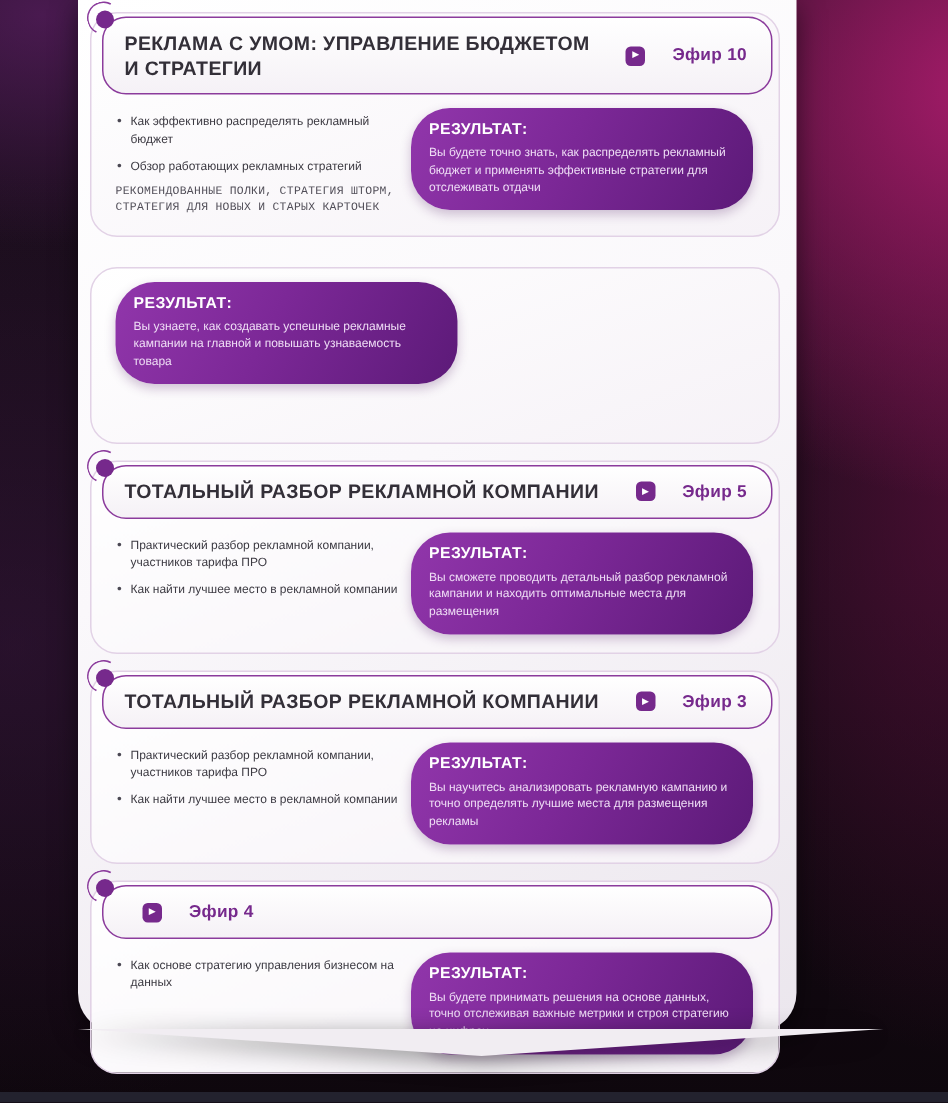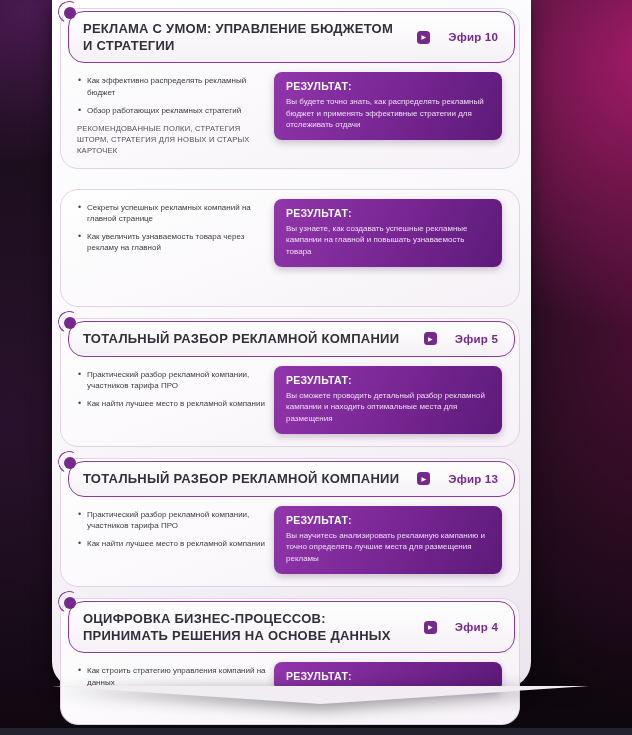--- a/index.html
+++ b/index.html
@@ -101,24 +101,25 @@
     padding-left: 10px; margin-bottom: 7px; max-width: 250px;
   }
   .bullet::before {
     content: "•"; position: absolute; left: 1px; top: -1px;
     color: #4a4752; font-size: 9px;
   }
   .note {
     font-size: 7.6px; color: #514e58; line-height: 1.45;
     letter-spacing: 0.2px; margin-top: 6px; max-width: 250px;
     text-transform: uppercase;
+    font-family: Liberation Mono, monospace;
   }
   .result-box {
     width: 228px; flex-shrink: 0;
-    border-radius: 8px;
+    border-radius: 26px;
     background: linear-gradient(118deg, #9136ab 0%, #7c2897 45%, #5c1a78 100%);
     padding: 8px 12px 10px 12px;
     box-shadow: 0 3px 7px rgba(70,20,90,0.25);
   }
   .result-label {
     font-size: 10.5px; font-weight: 700; color: #ffffff; letter-spacing: 0.3px;
   }
   .result-text {
     font-size: 8px; color: #eedcf5; line-height: 1.42; margin-top: 4px;
   }
@@ -153,24 +154,20 @@
       </div>
       <div class="result-box">
         <div class="result-label">РЕЗУЛЬТАТ:</div>
         <div class="result-text">Вы будете точно знать, как распределять рекламный бюджет и применять эффективные стратегии для отслеживать отдачи</div>
       </div>
     </div>
   </div>
 
   <div class="card h2">
     <div class="card-content">
-      <div class="bullets">
-        <div class="bullet">Секреты успешных рекламных компаний на главной странице</div>
-        <div class="bullet">Как увеличить узнаваемость товара через рекламу на главной</div>
-      </div>
       <div class="result-box">
         <div class="result-label">РЕЗУЛЬТАТ:</div>
         <div class="result-text">Вы узнаете, как создавать успешные рекламные кампании на главной и повышать узнаваемость товара</div>
       </div>
     </div>
   </div>
 
   <div class="card h2">
     <div class="card-header">
       <span class="corner-arc"></span>
@@ -193,50 +190,50 @@
     </div>
   </div>
 
   <div class="card h2">
     <div class="card-header">
       <span class="corner-arc"></span>
       <span class="corner-dot"></span>
       <div class="card-title">ТОТАЛЬНЫЙ РАЗБОР РЕКЛАМНОЙ КОМПАНИИ</div>
       <div class="badge">
         <span class="badge-icon">▶</span>
-        <span class="badge-label">Эфир 13</span>
+        <span class="badge-label">Эфир 3</span>
       </div>
     </div>
     <div class="card-content">
       <div class="bullets">
         <div class="bullet">Практический разбор рекламной компании, участников тарифа ПРО</div>
         <div class="bullet">Как найти лучшее место в рекламной компании</div>
       </div>
       <div class="result-box">
         <div class="result-label">РЕЗУЛЬТАТ:</div>
         <div class="result-text">Вы научитесь анализировать рекламную кампанию и точно определять лучшие места для размещения рекламы</div>
       </div>
     </div>
   </div>
 
   <div class="card h5">
     <div class="card-header">
       <span class="corner-arc"></span>
       <span class="corner-dot"></span>
-      <div class="card-title">ОЦИФРОВКА БИЗНЕС-ПРОЦЕССОВ: ПРИНИМАТЬ РЕШЕНИЯ НА ОСНОВЕ ДАННЫХ</div>
       <div class="badge">
         <span class="badge-icon">▶</span>
         <span class="badge-label">Эфир 4</span>
       </div>
     </div>
     <div class="card-content">
       <div class="bullets">
-        <div class="bullet">Как строить стратегию управления компаний на данных</div>
-      </div>
-      <div class="result-box">
-        <div class="result-label">РЕЗУЛЬТАТ:</div>
+        <div class="bullet">Как основе стратегию управления бизнесом на данных</div>
+      </div>
+      <div class="result-box">
+        <div class="result-label">РЕЗУЛЬТАТ:</div>
+        <div class="result-text">Вы будете принимать решения на основе данных, точно отслеживая важные метрики и строя стратегию на цифрах</div>
       </div>
     </div>
   </div>
 
 </div>
 
 <div class="sheet-v"></div>
 
 </body></html>

